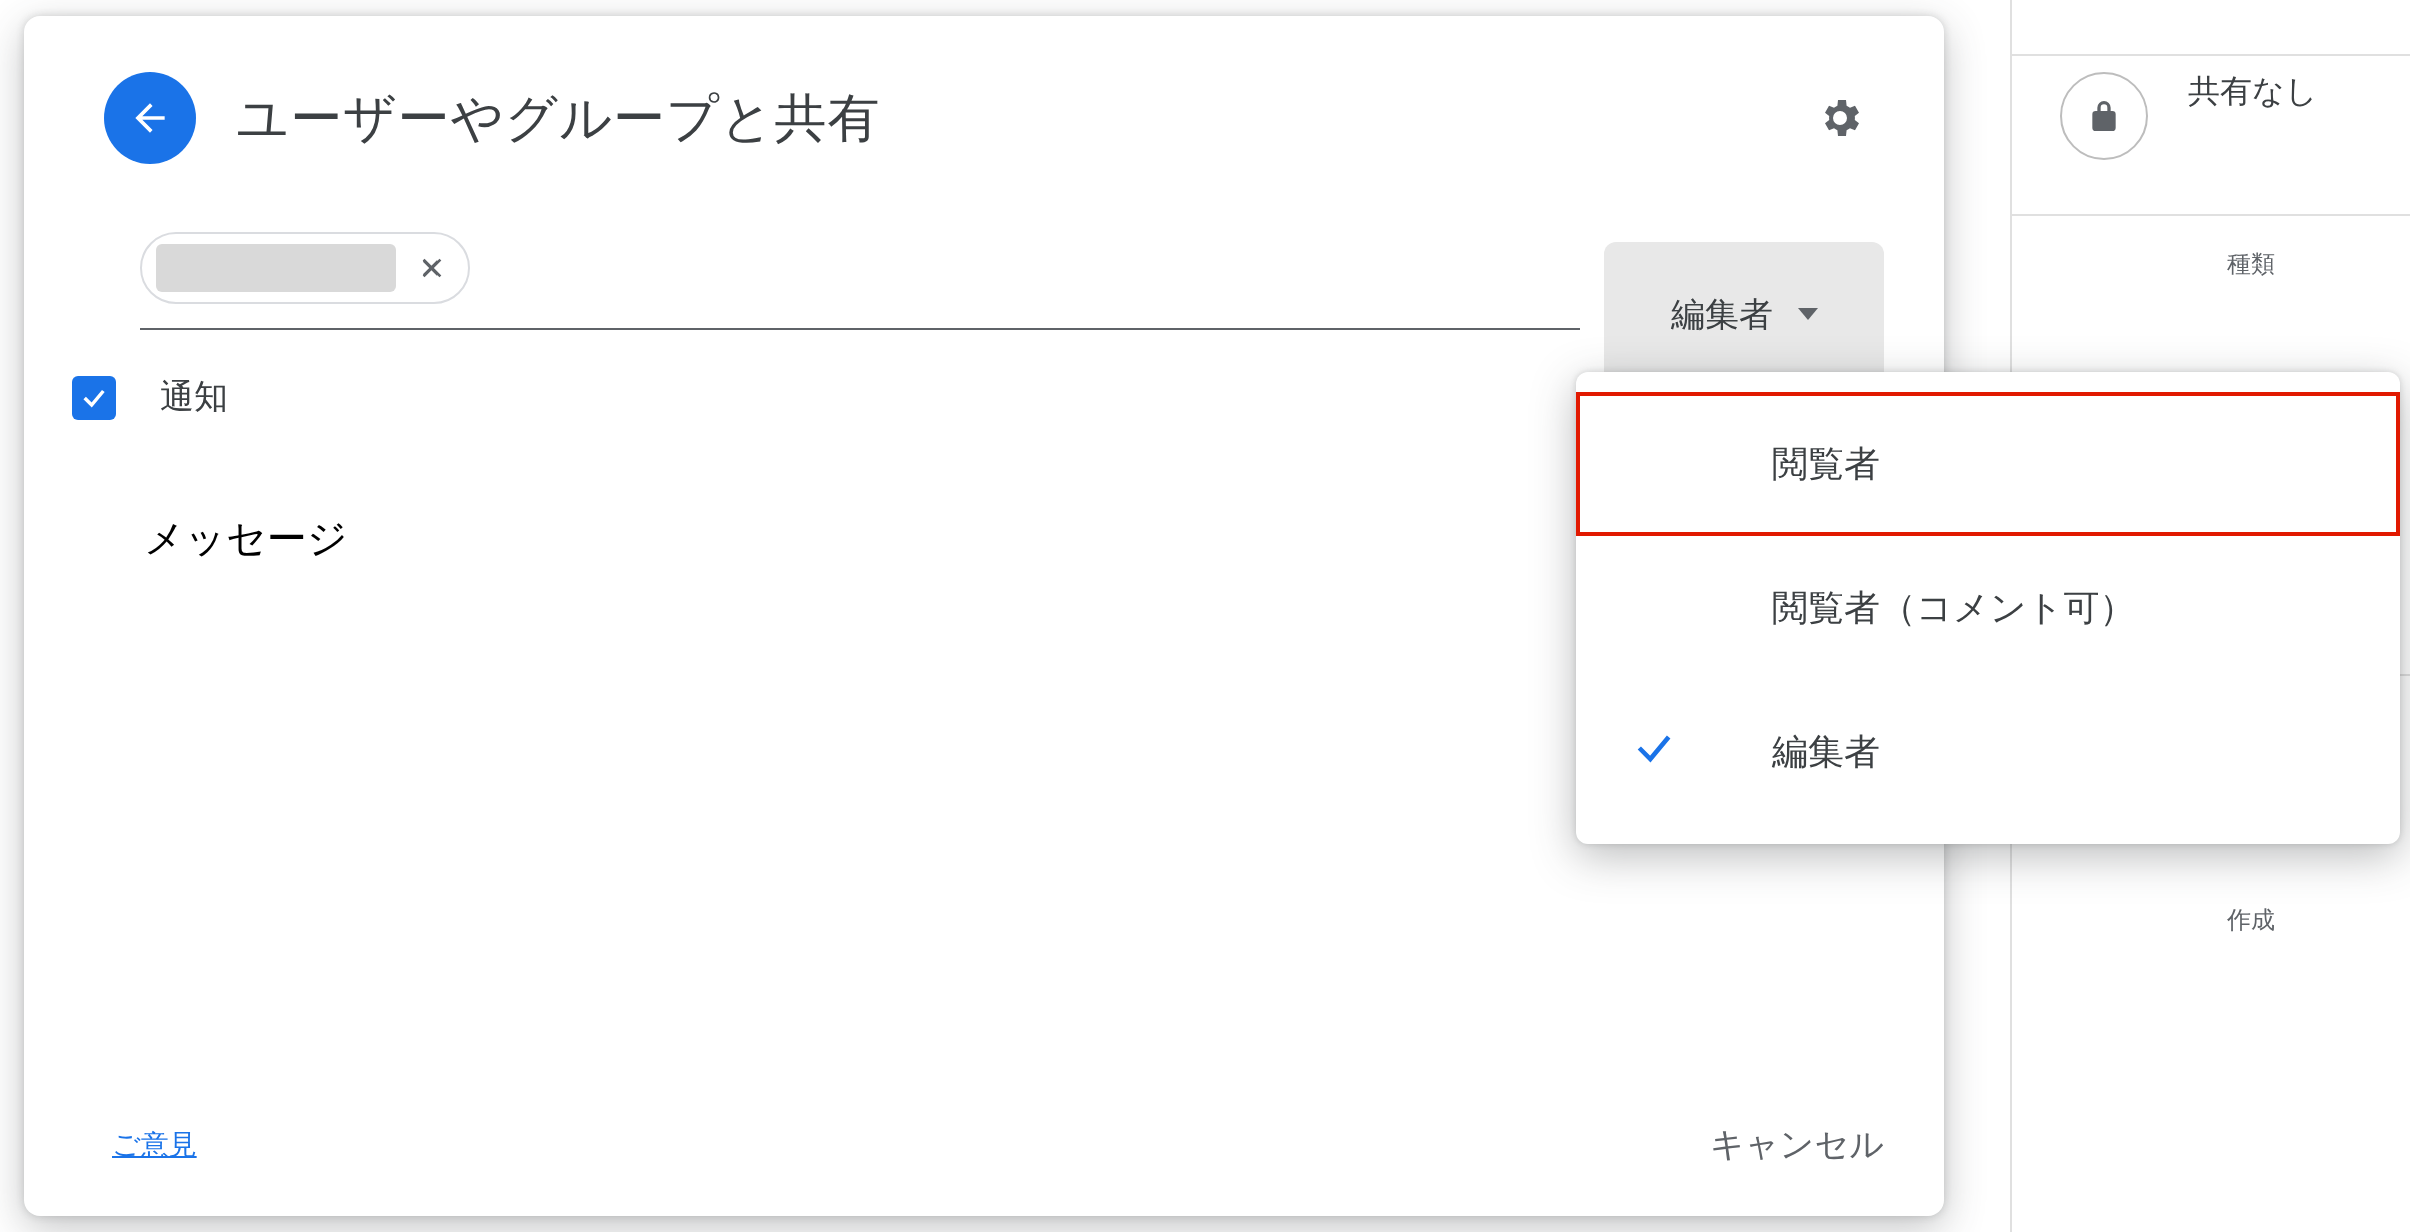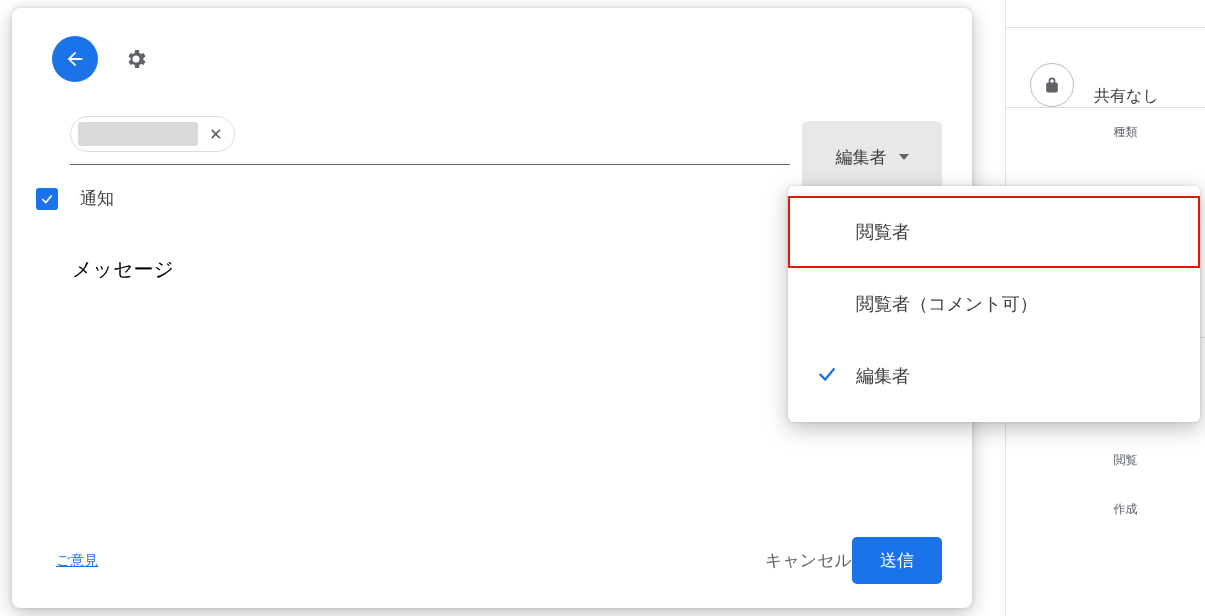--- a/index.html
+++ b/index.html
@@ -25,21 +25,21 @@
     padding: 0;
   }
   .bg-top-strip {
     position: absolute;
     left: 0; right: 0; top: 0;
     height: 28px;
     border-bottom: 1px solid #e0e0e0;
   }
   .bg-lock-row {
     display: flex;
-    align-items: flex-end;
+    align-items: flex-start;
     height: 72px;
     padding-left: 24px;
     margin-top: 36px;
     border-bottom: 1px solid #e0e0e0;
   }
   .bg-lock-circle {
     width: 44px; height: 44px;
     border-radius: 50%;
     border: 1px solid #bdbdbd;
     display: flex; align-items: center; justify-content: center;
@@ -236,21 +236,21 @@
     background: #fff;
     border-radius: 6px;
     box-shadow: 0 6px 22px rgba(60,64,67,0.35), 0 0 3px rgba(60,64,67,0.2);
     padding: 10px 0;
     z-index: 30;
   }
   .role-item {
     height: 72px;
     display: flex;
     align-items: center;
-    padding-left: 68px;
+    padding-left: 98px;
     font-size: 18px;
     color: #3c4043;
     cursor: pointer;
     position: relative;
   }
   .role-item.highlight {
     outline: 2px solid #e11900;
     outline-offset: -2px;
   }
   .check-mark {
@@ -270,31 +270,31 @@
       <svg width="20" height="20" viewBox="0 0 24 24">
           <path fill="#5f6368" d="M17 9h-1V7a4 4 0 10-8 0v2H7a2 2 0 00-2 2v8a2 2 0 002 2h10a2 2 0 002-2v-8a2 2 0 00-2-2zm-7-2a2 2 0 114 0v2h-4V7z"></path>
         </svg>
     </div>
     <span>共有なし</span>
   </div>
   <div class="bg-item">種類</div>
   <div class="bg-section-top"></div>
   <div class="bg-item">オーナー</div>
   <div class="bg-item">変更</div>
-  <div class="bg-item">閲覧</div>
   <div class="bg-item">作成</div>
 </div>
 
 <div class="dialog">
   <div class="header">
     <div class="back-btn">
       <svg width="22" height="22" viewBox="0 0 24 24">
           <path d="M20 11H7.8l5.6-5.6L12 4l-8 8 8 8 1.4-1.4L7.8 13H20z"></path>
         </svg>
     </div>
+    <div class="title">ユーザーやグループと共有</div>
     <div class="gear">
       <svg width="24" height="24" viewBox="0 0 24 24">
           <path fill="#5f6368" d="M19.4 13a7.5 7.5 0 000-2l2.1-1.6-2-3.5-2.5 1a7.3 7.3 0 00-1.7-1L15 3h-4l-.3 2.9a7.3 7.3 0 00-1.7 1l-2.5-1-2 3.5L6.6 11a7.5 7.5 0 000 2l-2.1 1.6 2 3.5 2.5-1a7.3 7.3 0 001.7 1L11 21h4l.3-2.9a7.3 7.3 0 001.7-1l2.5 1 2-3.5zM12 15.5A3.5 3.5 0 1115.5 12 3.5 3.5 0 0112 15.5z"></path>
         </svg>
     </div>
   </div>
 
   <div class="chip-row">
     <div class="chip">
       <div class="chip-placeholder"></div>
@@ -321,21 +321,20 @@
     <span class="notify-label">通知</span>
   </div>
 
   <div class="msg">メッセージ</div>
 
 
   <div class="footer">
     <span class="feedback">ご意見</span>
     <span class="sp"></span>
     <span class="cancel">キャンセル</span>
-    <span class="send">送信</span>
   </div>
 </div>
 
 <div class="role-menu">
   <div class="role-item highlight">
     <span>閲覧者</span>
   </div>
   <div class="role-item">
     <span>閲覧者（コメント可）</span>
   </div>

